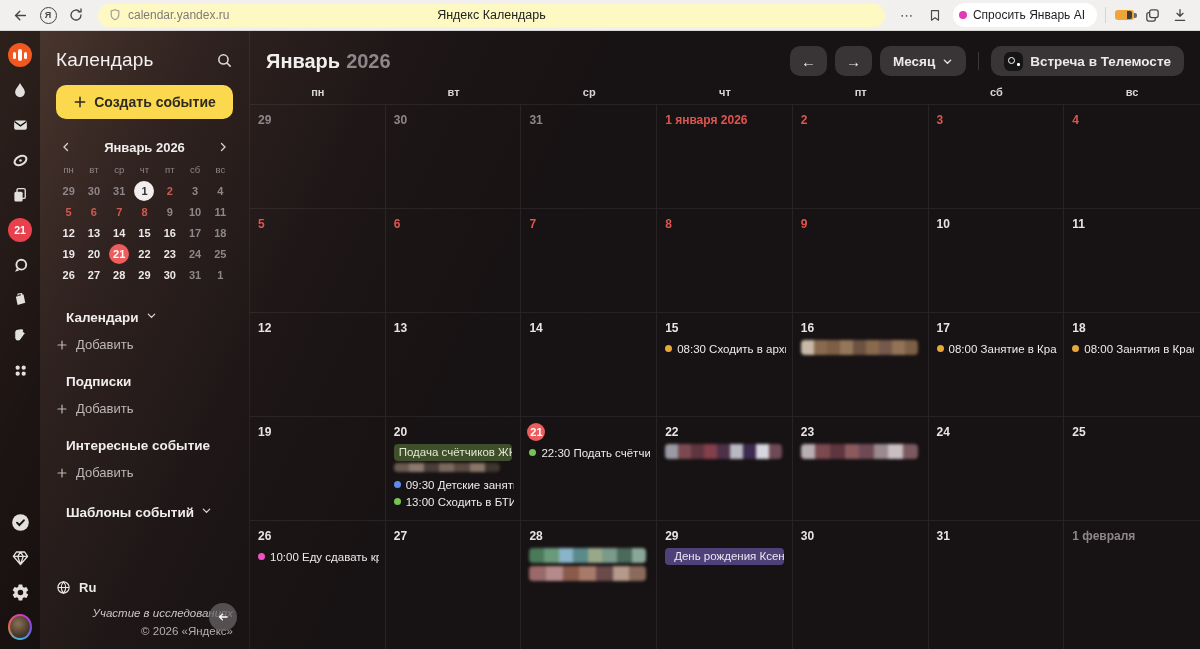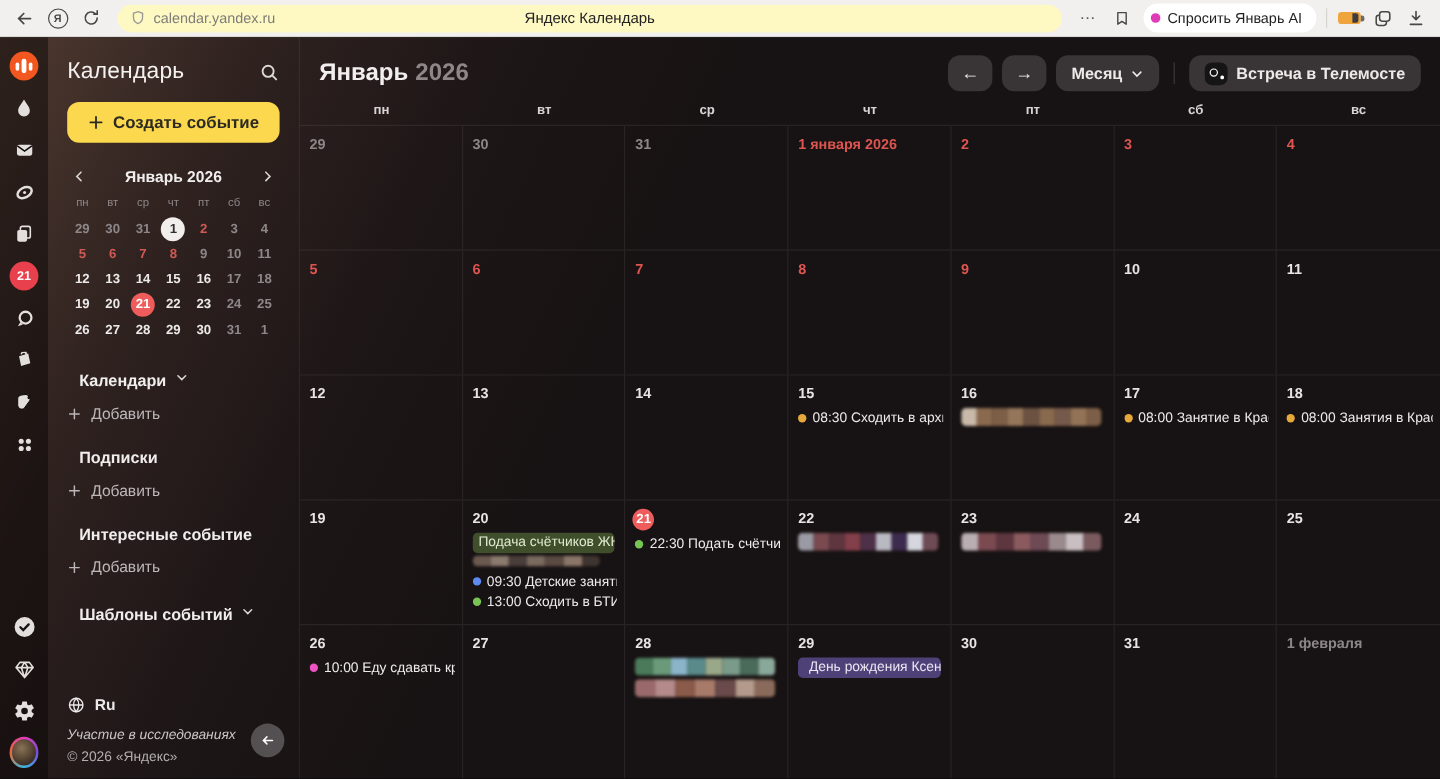--- a/index.html
+++ b/index.html
@@ -56,21 +56,21 @@
   .mc-n span { color:#ece9e9; }
   .mc-m span { color:#8d8789; }
   .mc-h span { color:#cf5a54; }
   .mc-sel span { background:#f1eeed; color:#332e2f; }
   .mc-today span { background:#ee5c5c; color:#fff; }
 
   .sb-sec { margin-top:22px; }
   .sb-sec-head { display:flex; align-items:flex-end; gap:7px; cursor:pointer;padding-left:10px; }
   .sb-sec-title { font-size:13.5px; font-weight:bold; color:#f0eded; }
   .sb-add { display:flex; align-items:center; gap:8px; margin-top:12px; color:#bcb7b8; font-size:13px; cursor:pointer; }
-  .sb-foot { margin-top:auto; }
+  .sb-foot { margin-top:auto;text-align:right; }
   .lang-row { display:flex; align-items:center; gap:8px; color:#ece9e9; font-size:13px; font-weight:bold; cursor:pointer; margin-bottom:12px; }
   .sb-link { color:#cac5c6; font-size:11.5px; margin-bottom:6px; cursor:pointer;font-style:italic; }
   .sb-copy { color:#b3aeaf; font-size:11.5px; }
   .collapse-btn { position:absolute; right:12px; bottom:18px; width:28px; height:28px; border-radius:50%; background:rgba(104,99,100,.75); border:none; color:#fff; font-size:14px; display:flex; align-items:center; justify-content:center; cursor:pointer; }
 
   
   .main { flex:1; display:flex; flex-direction:column; min-width:0; }
   .toolbar { display:flex; align-items:center; padding:15px 16px 8px; }
   .m-title { font-size:20px; font-weight:bold; color:#f1eeee; }
   .m-title .yr { color:#8d8789; font-weight:bold; margin-left:6px; }

